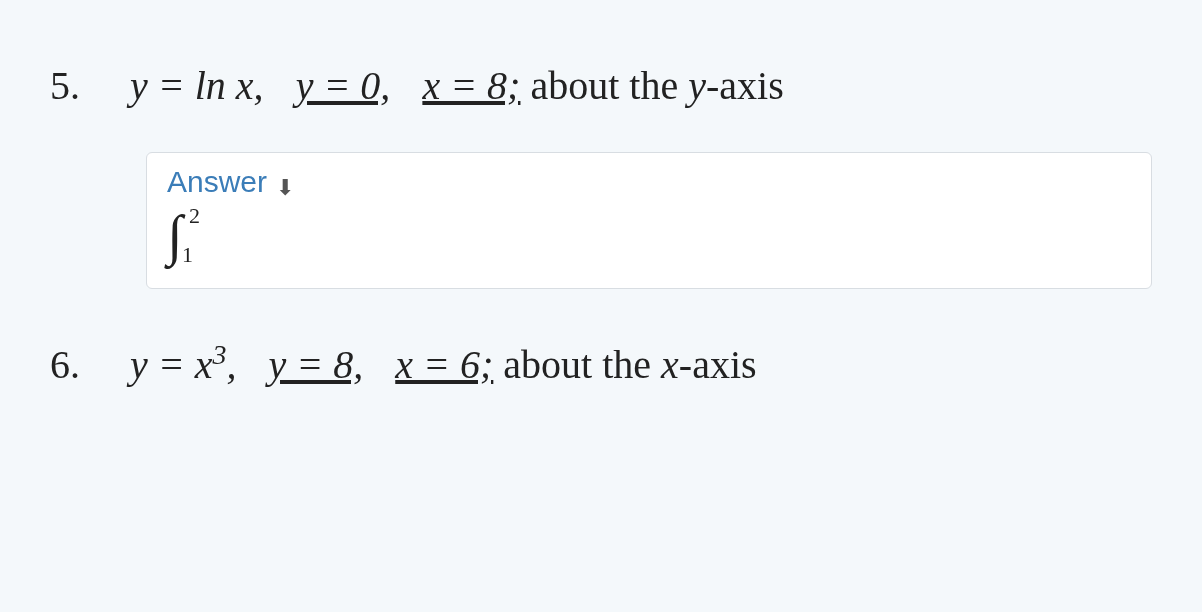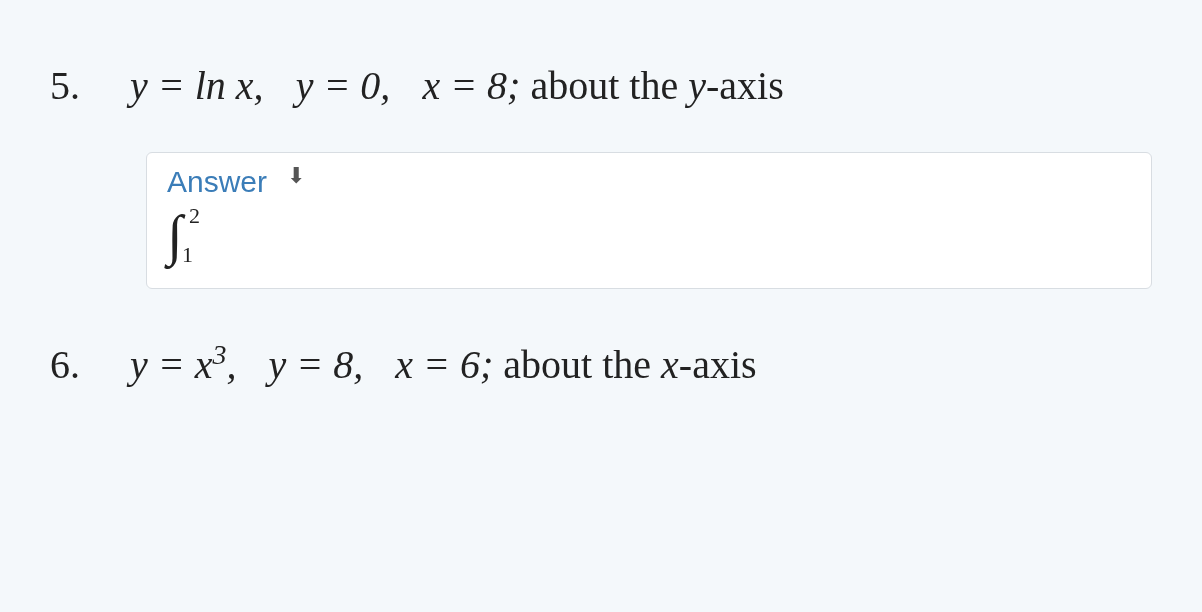--- a/index.html
+++ b/index.html
@@ -41,22 +41,22 @@
       border: 1px solid #d8dde2;
       border-radius: 6px;
       background: #ffffff;
       padding: 12px 20px 24px 20px;
     }
     .answer-label {
       color: #3b7db8;
       font-family: Arial, Helvetica, sans-serif;
       font-size: 30px;
       display: inline-flex;
-      align-items: flex-start;
-      gap: 20px;
+      align-items: flex-end;
+      gap: 9px;
       cursor: pointer;
     }
     .arrow-down {
       display: inline-block;
       color: #555;
       font-size: 22px;
       line-height: 1;
     }
     .integral-line {
       font-family: 'Times New Roman', serif;
@@ -84,21 +84,21 @@
       position: absolute;
       bottom: -4px;
       left: 15px;
       font-size: 22px;
     }
     .sup {
       font-size: 0.7em;
       vertical-align: super;
       line-height: 0;
     }
-    .gap { margin-left: 22px; }
+    .gap { margin-left: 22px; text-decoration: underline; }
   </style>
 </head>
 <body>
 
 <div class="problem">
   <div class="problem-number">5.</div>
   <div class="problem-text">
     <span class="math-var"><span>y = ln x,</span></span>
     <span class="math-var gap"><span>y = 0,</span></span>
     <span class="math-var gap"><span>x = 8;</span></span>

